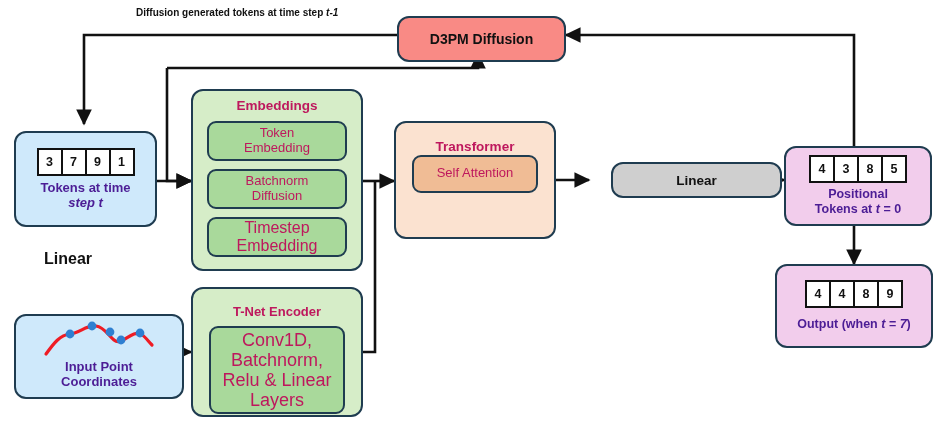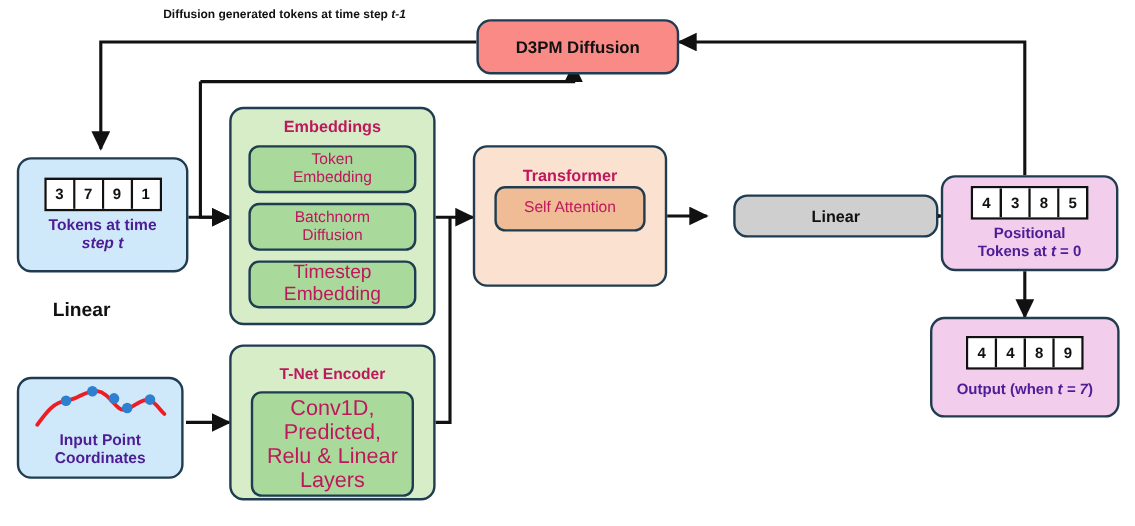--- a/index.html
+++ b/index.html
@@ -125,40 +125,40 @@
       <div class="cell">4</div>
       <div class="cell">4</div>
       <div class="cell">8</div>
       <div class="cell">9</div>
     </div>
     <div class="cap" style="font-size:12.5px;margin-top:9px;">
       <span>Output (when <i>t = 7</i>)</span>
     </div>
   </div>
 
-  <div class="box" style="left:14px;top:314px;width:139px;height:85px;background:#cfe9fb;justify-content:flex-start;padding-top:5px;">
+  <div class="box" style="left:14px;top:314px;width:170px;height:85px;background:#cfe9fb;justify-content:flex-start;padding-top:5px;">
     <svg width="118" height="36" viewBox="0 0 118 36">
       <path d="M6,33 C14,22 20,14 30,13 C40,12 46,4 56,5 C64,6 68,14 74,19 C80,24 86,16 94,13 C102,10 106,18 112,24" fill="none" stroke="#ef1c24" stroke-width="3.2" stroke-linecap="round"></path>
       <circle cx="30" cy="13" r="4.4" fill="#2f7fd1"></circle>
       <circle cx="52" cy="5" r="4.4" fill="#2f7fd1"></circle>
       <circle cx="70" cy="11" r="4.4" fill="#2f7fd1"></circle>
       <circle cx="81" cy="19" r="4.4" fill="#2f7fd1"></circle>
       <circle cx="100" cy="12" r="4.4" fill="#2f7fd1"></circle>
     </svg>
     <div class="cap" style="font-size:13px;margin-top:2px;">
       <span>Input Point</span><br>
       <span>Coordinates</span>
     </div>
   </div>
 
   <div class="box" style="left:191px;top:287px;width:172px;height:130px;background:#d6edc8;justify-content:flex-start;padding-top:16px;">
     <div class="ttl" style="font-size:13px;">T-Net Encoder</div>
     <div class="inner" style="width:136px;height:88px;margin-top:6px;background:#a9d99b;font-size:18px;">
       <div>
         <span>Conv1D,</span><br>
-        <span>Predicted,</span><br>
+        <span>Batchnorm,</span><br>
         <span>Relu &amp; Linear</span><br>
         <span>Layers</span>
       </div>
     </div>
   </div>
 
 </div>
 
 </body></html>

